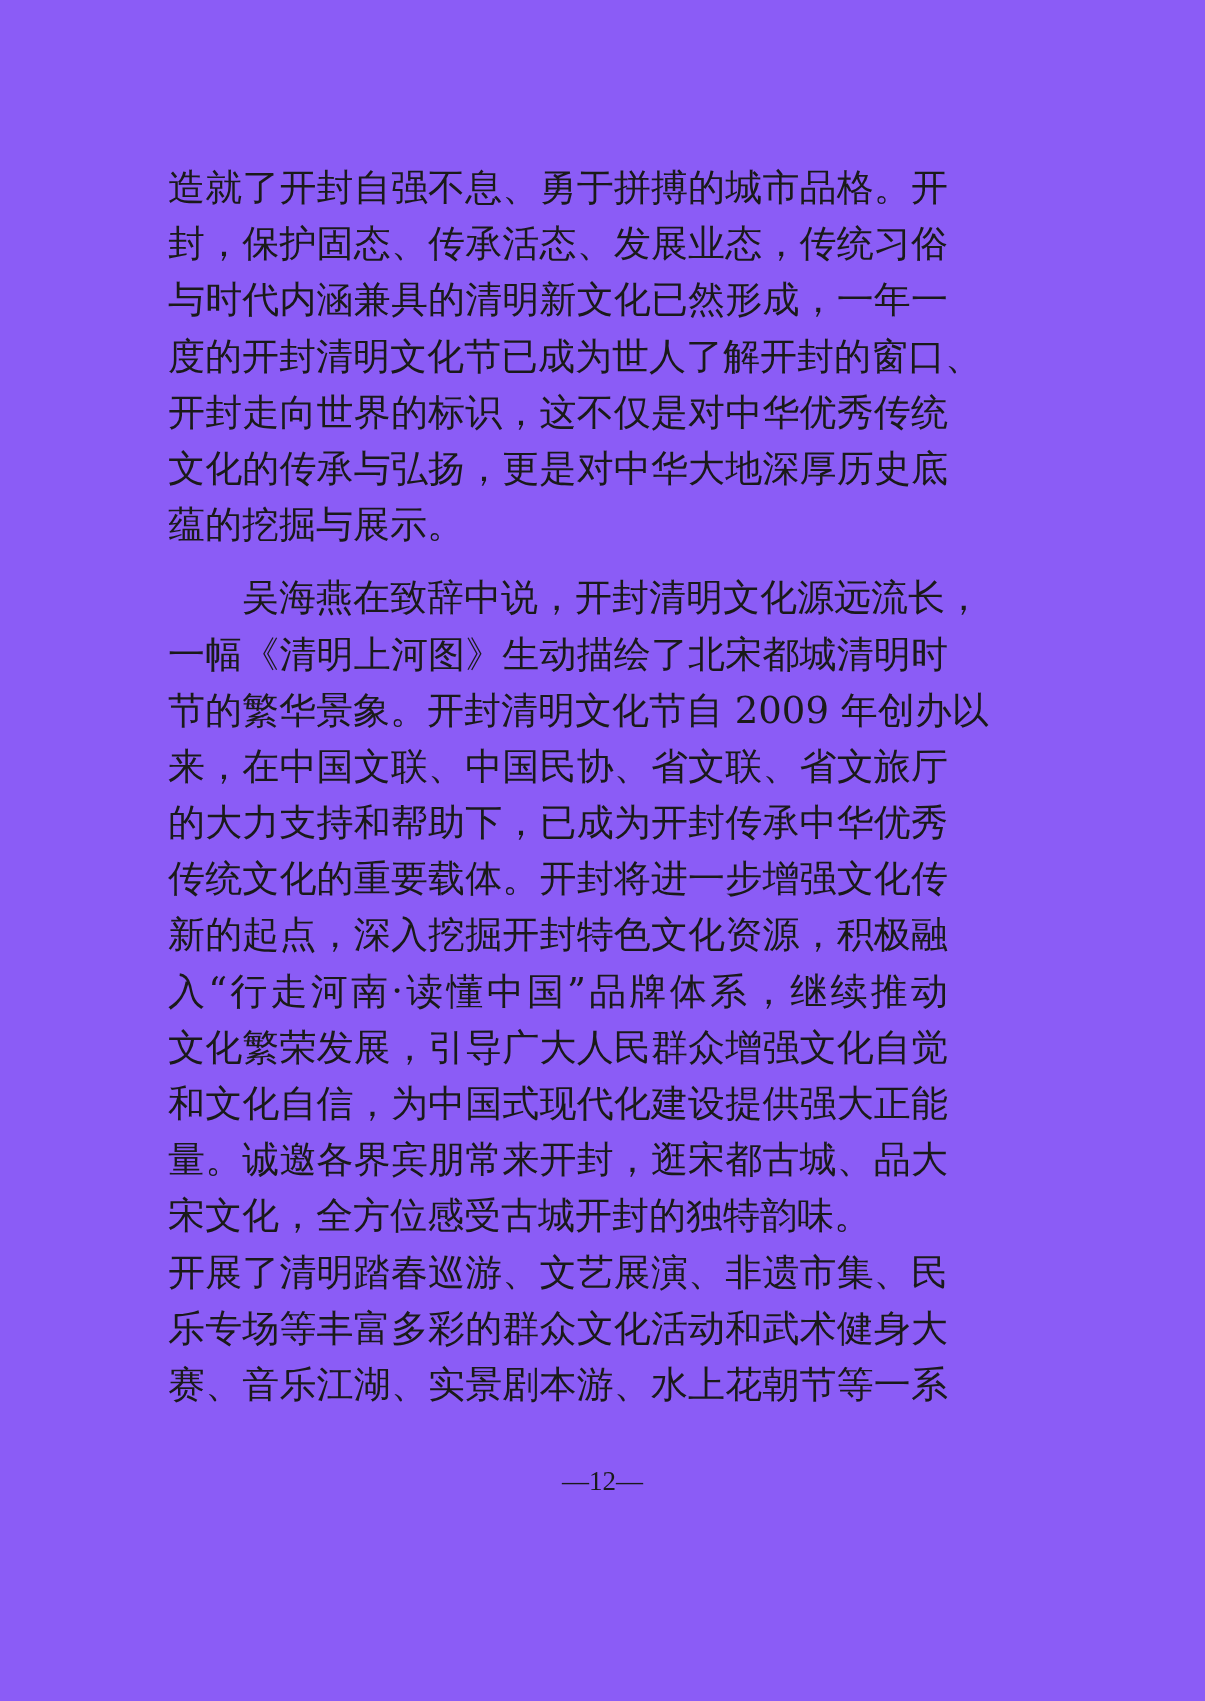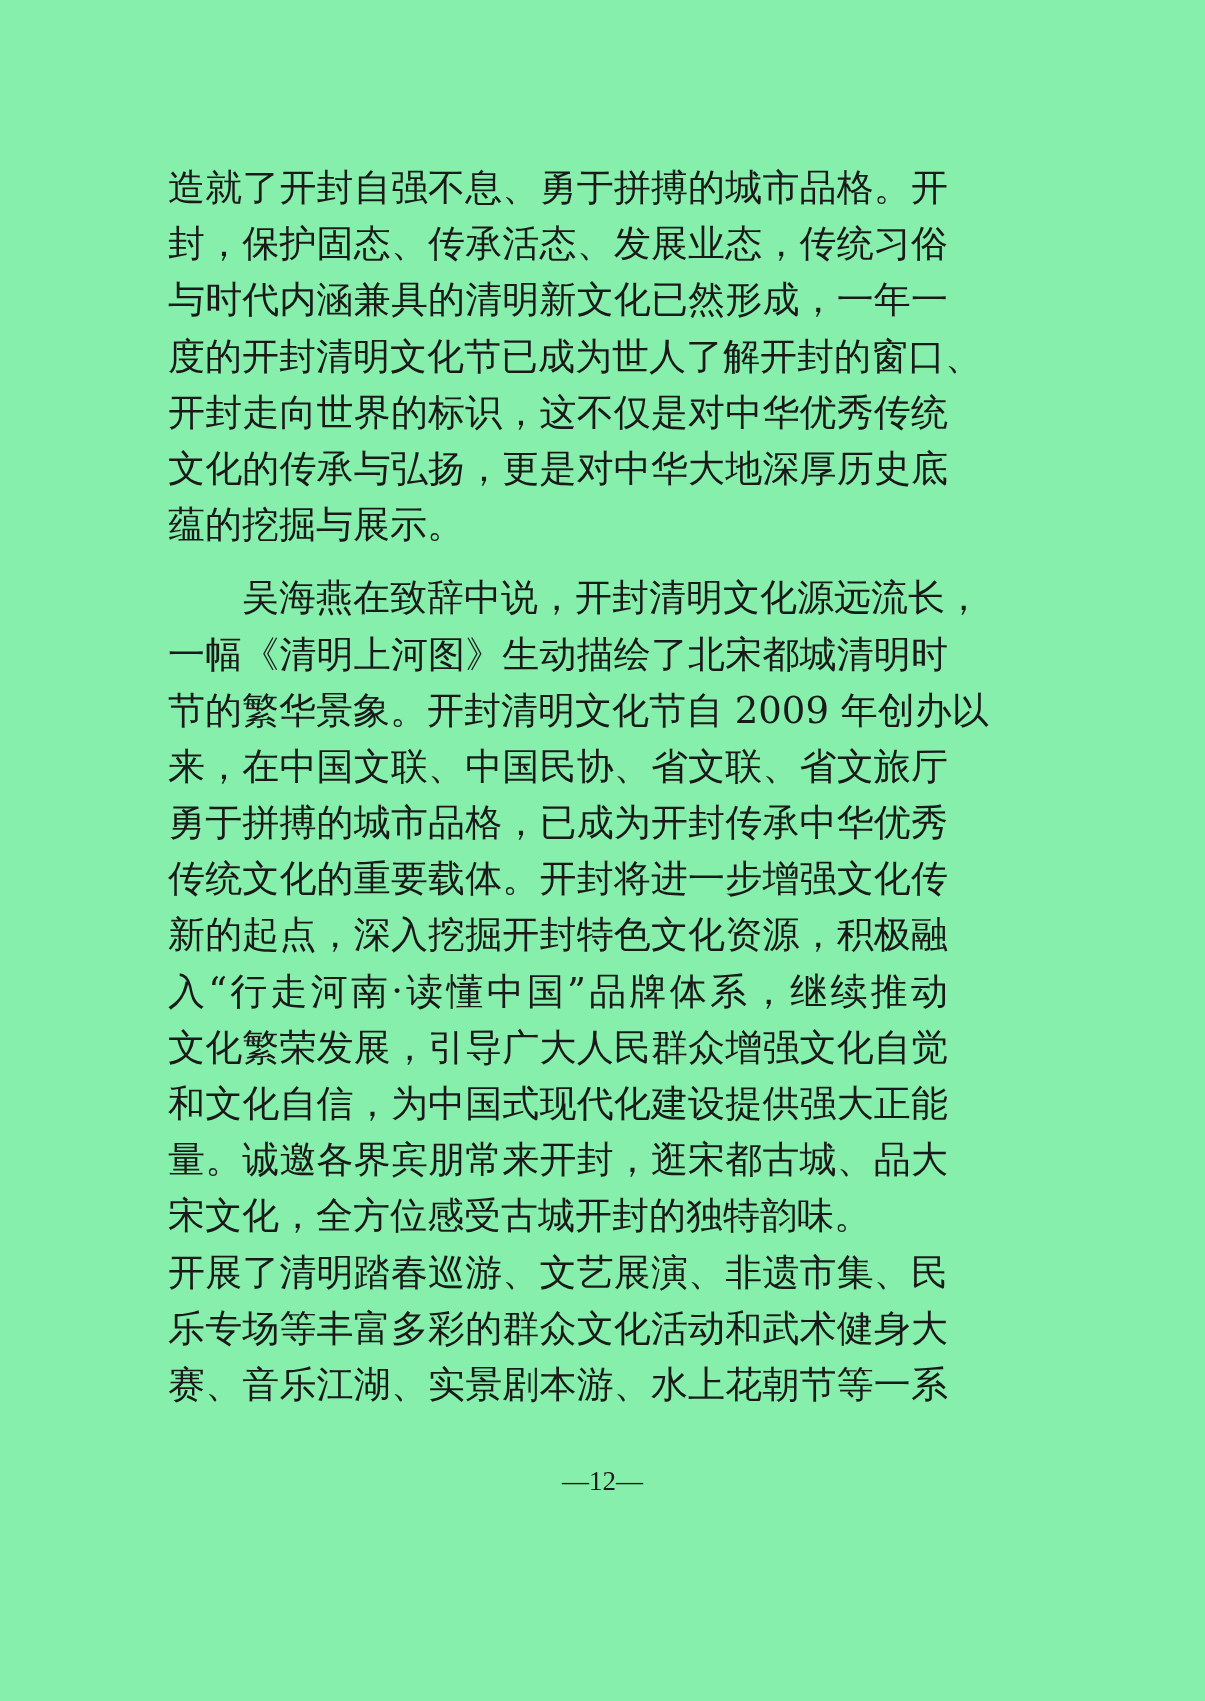--- a/index.html
+++ b/index.html
@@ -1,18 +1,18 @@
 <!DOCTYPE html>
 <html><head>
 <meta charset="utf-8">
 <style>
   html, body { margin: 0; padding: 0; background: #ffffff; }
   body { width: 1205px; height: 1701px; position: relative; overflow: hidden;
          font-family: "DejaVu Serif", "Liberation Serif", serif; color: #1a1a1a; }
-  .page { position: absolute; left: 0; top: 0; width: 1205px; height: 1701px; background: #86efac; }
+  .page { position: absolute; left: 0; top: 0; width: 1205px; height: 1701px; background: #8b5cf6; }
   .body-text { position: absolute; left: 168px; top: 160px; width: 780px; }
   .line { height: 56.2px; line-height: 56.2px; font-size: 37px; white-space: nowrap;
           text-align: justify; text-align-last: justify; letter-spacing: 0; }
   .line.last { text-align-last: left; }
   .line.indent { padding-left: 74px; margin-top: 17px; }
   .page-number { position: absolute; left: 0; width: 1205px; top: 1466px; text-align: center;
                  font-size: 27px; font-family: "Liberation Serif", serif; color: #1a1a1a; }
 </style>
 </head>
 <body>
@@ -28,21 +28,21 @@
       <div class="line">开封走向世界的标识，这不仅是对中华优秀传统</div>
       <div class="line">文化的传承与弘扬，更是对中华大地深厚历史底</div>
       <div class="line last">蕴的挖掘与展示。</div>
     </div>
 
     <div class="paragraph">
       <div class="line indent">吴海燕在致辞中说，开封清明文化源远流长，</div>
       <div class="line">一幅《清明上河图》生动描绘了北宋都城清明时</div>
       <div class="line">节的繁华景象。开封清明文化节自 2009 年创办以</div>
       <div class="line">来，在中国文联、中国民协、省文联、省文旅厅</div>
-      <div class="line">勇于拼搏的城市品格，已成为开封传承中华优秀</div>
+      <div class="line">的大力支持和帮助下，已成为开封传承中华优秀</div>
       <div class="line">传统文化的重要载体。开封将进一步增强文化传</div>
       <div class="line">新的起点，深入挖掘开封特色文化资源，积极融</div>
       <div class="line">入“行走河南·读懂中国”品牌体系，继续推动</div>
       <div class="line">文化繁荣发展，引导广大人民群众增强文化自觉</div>
       <div class="line">和文化自信，为中国式现代化建设提供强大正能</div>
       <div class="line">量。诚邀各界宾朋常来开封，逛宋都古城、品大</div>
       <div class="line last">宋文化，全方位感受古城开封的独特韵味。</div>
     </div>
 
     <div class="paragraph">

